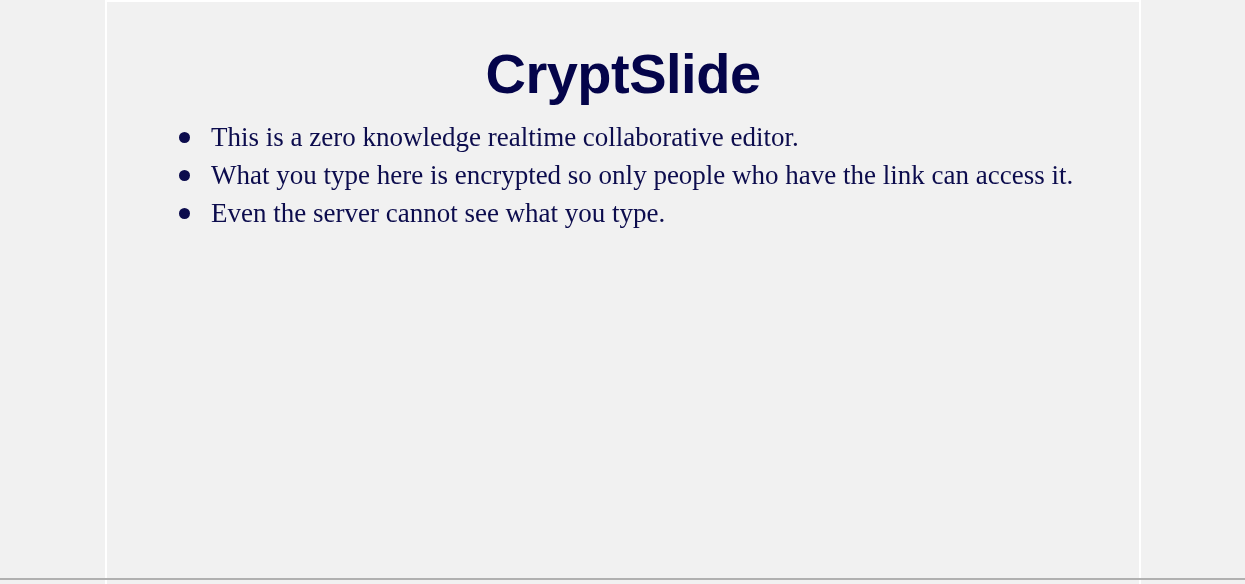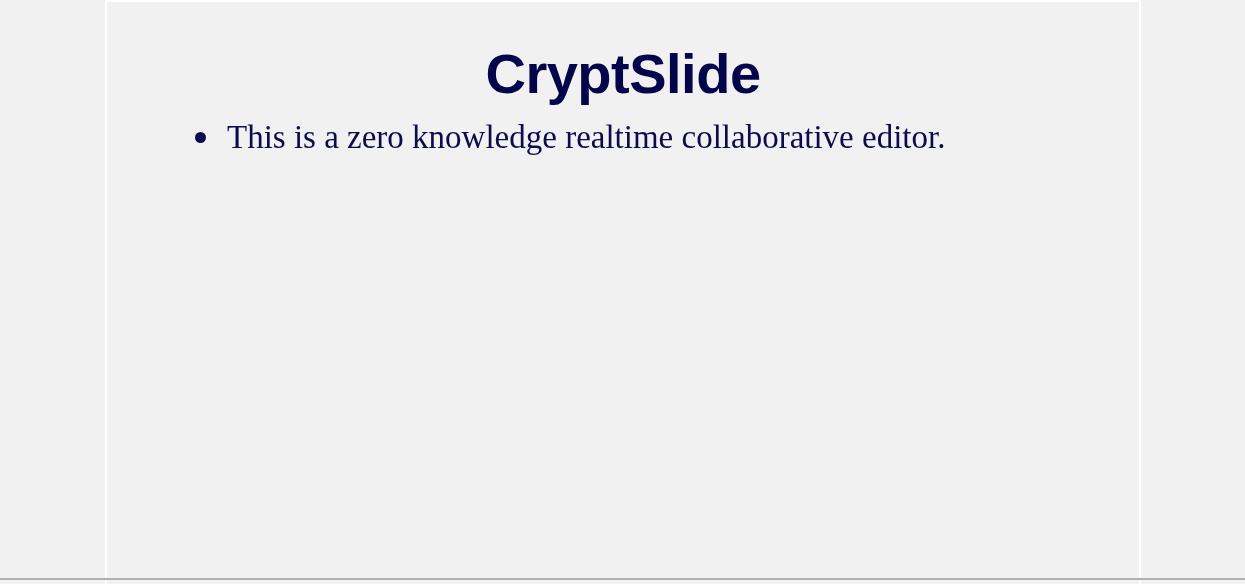--- a/index.html
+++ b/index.html
@@ -87,24 +87,24 @@
   }
 
   .bullet-list {
     list-style: none;
   }
 
   .bullet-item {
     position: relative;
     color: #0c0c4d;
     font-family: "Liberation Serif", "DejaVu Serif", serif;
-    font-size: 33px;
+    font-size: 27px;
     line-height: 38px;
     padding-left: 32px;
-    margin: 16px;
+    margin: 0;
   }
 
   .bullet-marker {
     position: absolute;
     left: 0;
     top: 14px;
     width: 11px;
     height: 11px;
     border-radius: 50%;
     background: #0c0c4d;
@@ -129,21 +129,29 @@
     <div class="slide-title">CryptSlide</div>
 
     <div class="slide-body">
       <ul class="bullet-list">
 
         <li class="bullet-item">
           <span class="bullet-marker"></span>
           <span class="bullet-text">This is a zero knowledge realtime collaborative editor.</span>
         </li>
 
+        <li class="bullet-item">
+          <span class="bullet-marker"></span>
+          <span class="bullet-text">What you type here is encrypted so only people who have the link can access it.</span>
+        </li>
 
+        <li class="bullet-item">
+          <span class="bullet-marker"></span>
+          <span class="bullet-text">Even the server cannot see what you type.</span>
+        </li>
 
 
       </ul>
     </div>
 
   </div>
 
   <div class="gutter-rule-bottom"></div>
 
 </div>

